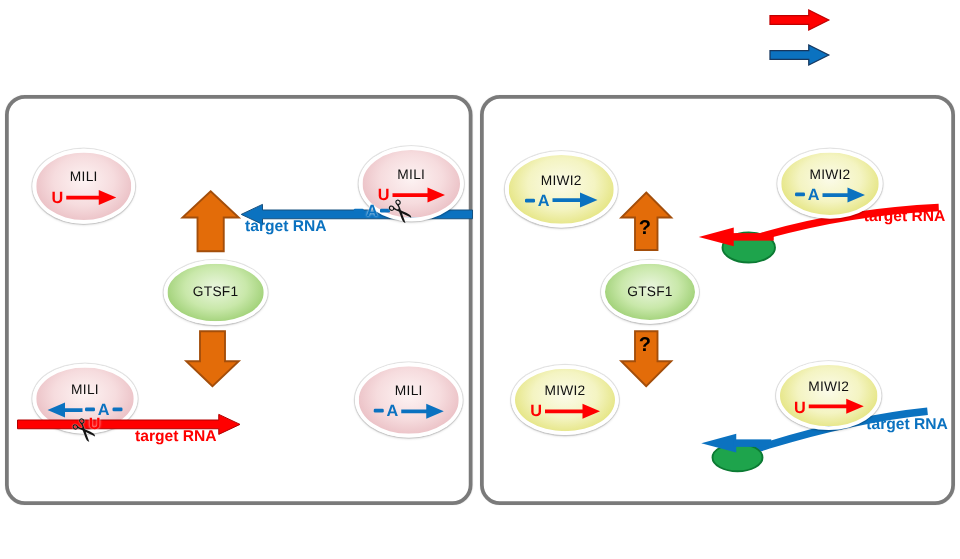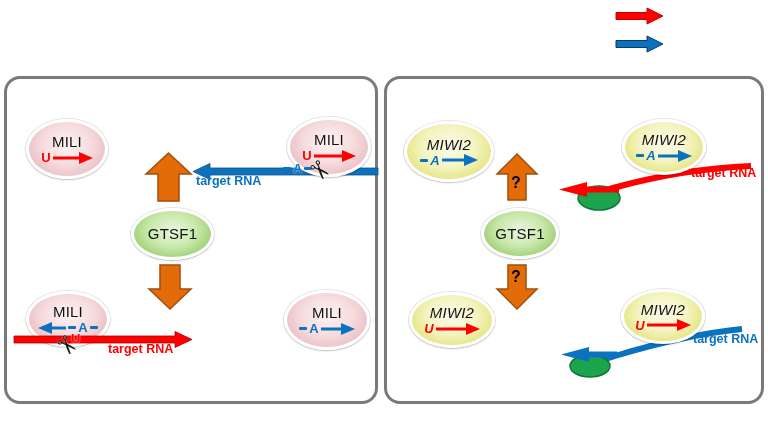--- a/index.html
+++ b/index.html
@@ -11,23 +11,23 @@
   .panel{
     position:absolute;border:3px solid #7a7a7a;border-radius:16px;background:transparent;
     box-shadow:0 0 1px rgba(0,0,0,0.15);
   }
   .oval{
     position:absolute;border:3px solid #ffffff;border-radius:50%;
     display:flex;flex-direction:column;align-items:center;justify-content:center;
     box-shadow:0 0 0 1px rgba(0,0,0,0.10), 0 1px 2px rgba(0,0,0,0.18);
   }
   .oval.pink  {background:radial-gradient(ellipse at 50% 42%, #fdf3f3 0%, #f6dcde 45%, #e2abb2 100%);}
-  .oval.yellow{background:radial-gradient(ellipse at 50% 42%, #fbfbe9 0%, #f4f4c2 45%, #d9d951 100%);font-style:italic;}
+  .oval.yellow{background:radial-gradient(ellipse at 50% 42%, #fbfbe9 0%, #f4f4c2 45%, #d9d951 100%);}
   .oval.green {background:radial-gradient(ellipse at 50% 42%, #eaf6df 0%, #c9e8aa 45%, #7fbe4e 100%);}
-  .protein{font-size:15px;line-height:16px;color:#111;letter-spacing:0.2px;}
+  .protein{font-size:11px;line-height:16px;color:#111;letter-spacing:0.2px;}
   .protein.bold{font-weight:400;}
   .pirna-row{display:flex;align-items:center;gap:2px;height:13px;margin-top:1px;}
   .base{font-weight:700;font-size:13px;line-height:13px;}
   .base.red{color:#ff0000;}
   .base.blue{color:#0b72c0;}
   .dash{display:inline-block;width:8px;height:3px;border-radius:1px;}
   .dash.blue{background:#0b72c0;}
   .rna-label{font-size:12.5px;font-weight:700;white-space:nowrap;}
   .rna-label.red{color:#ff0000;}
   .rna-label.blue{color:#0b72c0;}

